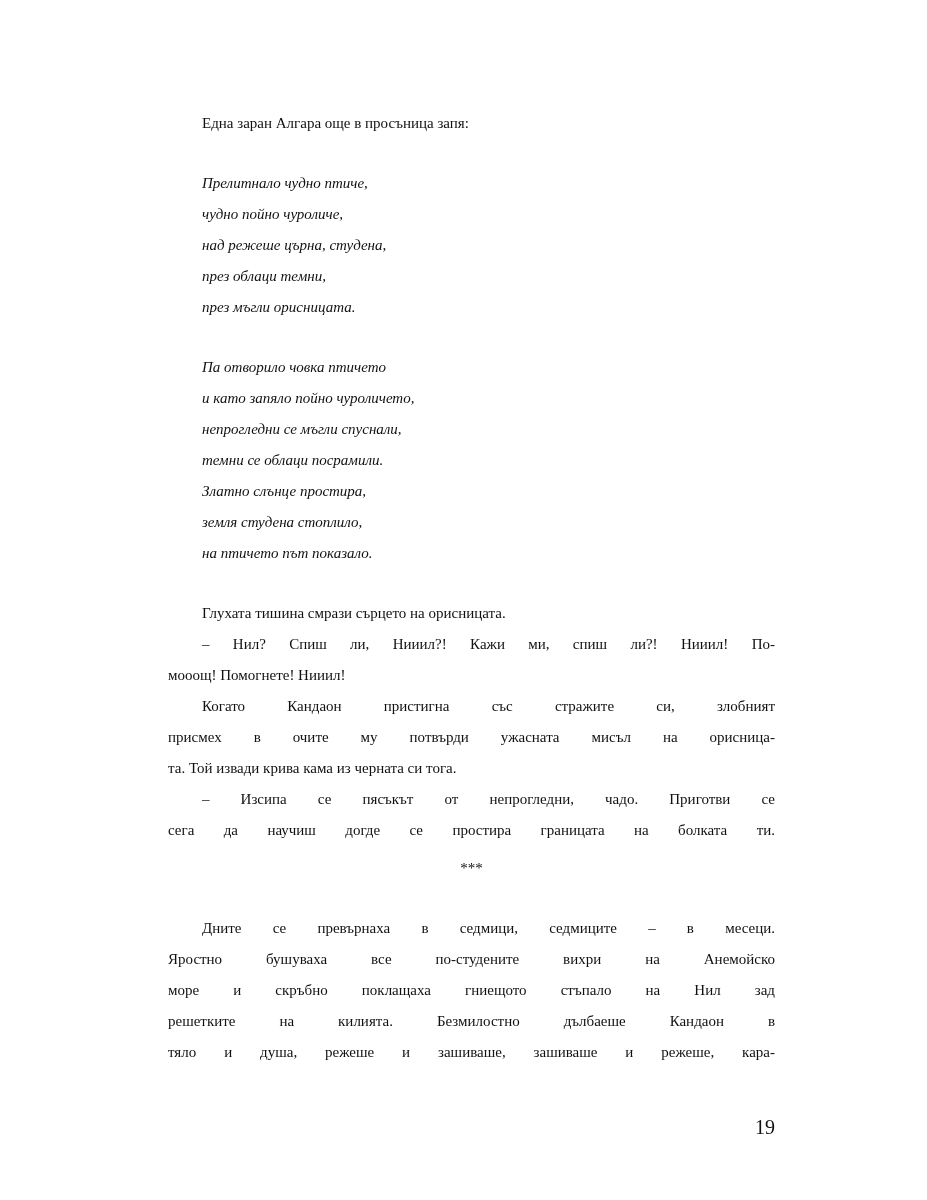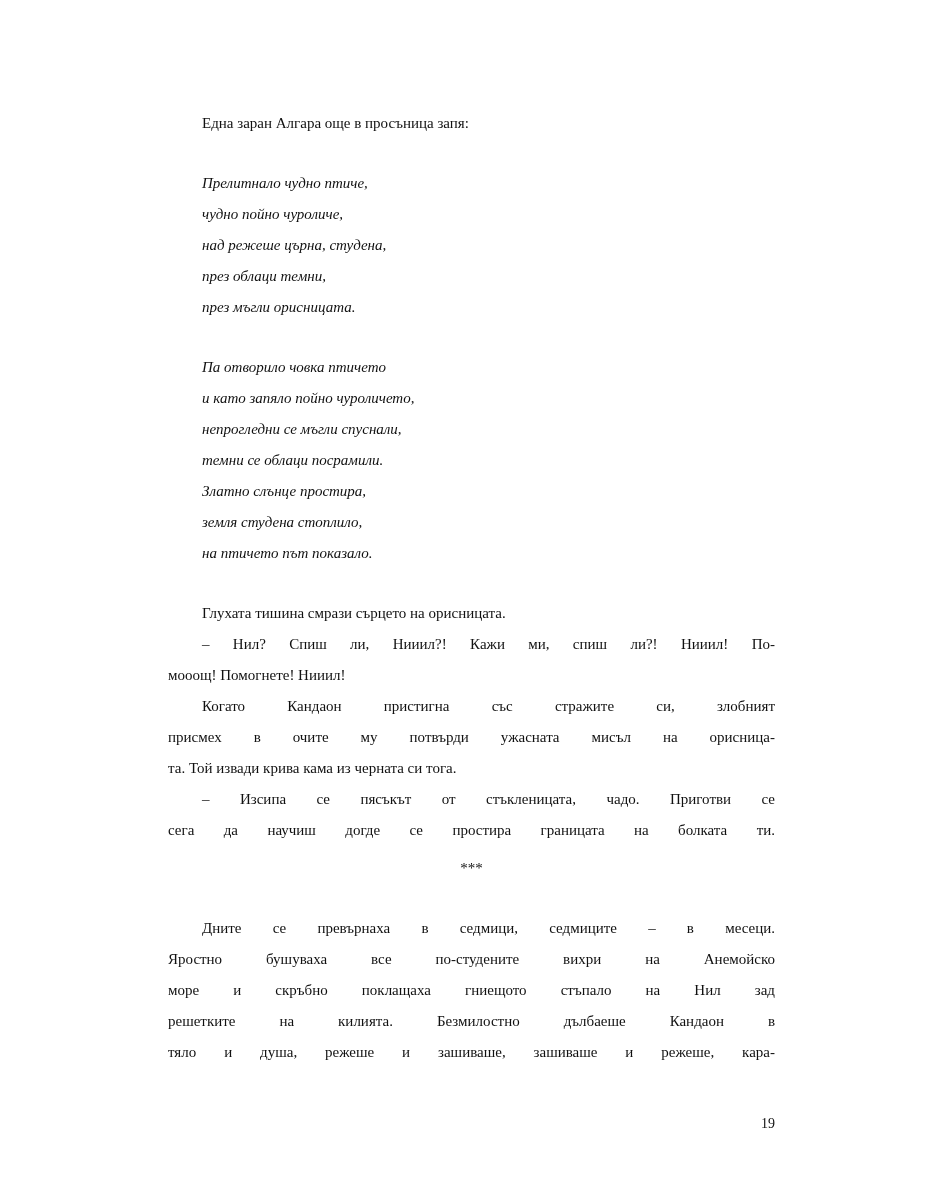--- a/index.html
+++ b/index.html
@@ -6,21 +6,21 @@
     body { width: 927px; height: 1200px; position: relative; overflow: hidden; color: #111111;
       font-family: "Liberation Serif", "DejaVu Serif", serif; }
     .page { position: absolute; left: 168px; top: 108px; width: 607px; }
     .line { font-size: 15px; line-height: 31px; height: 31px; white-space: nowrap; }
     .indent { padding-left: 34px; }
     .just { text-align: justify; text-align-last: justify; }
     .last { text-align: right; text-align-last: left; }
     .poem { padding-left: 34px; font-style: italic; }
     .gap { height: 29px; }
     .stars { text-align: center; font-size: 15px; height: 31px; line-height: 31px; margin-top: 7px; }
-    .folio { position: absolute; right: 152px; top: 1116px; font-size: 14px; }
+    .folio { position: absolute; right: 152px; top: 1116px; font-size: 20px; }
   </style>
 </head>
 <body>
 
 <div class="page">
   <div class="line indent">Една заран Алгара още в просъница запя:</div>
   <div class="gap"></div>
 
   <div class="poem">
     <div class="line">Прелитнало чудно птиче,</div>
@@ -42,21 +42,21 @@
   </div>
   <div class="gap"></div>
 
   <div>
     <div class="line indent last">Глухата тишина смрази сърцето на орисницата.</div>
     <div class="line indent just">– Нил? Спиш ли, Нииил?! Кажи ми, спиш ли?! Нииил! По-</div>
     <div class="line last">мооощ! Помогнете! Нииил!</div>
     <div class="line indent just">Когато Кандаон пристигна със стражите си, злобният</div>
     <div class="line just">присмех в очите му потвърди ужасната мисъл на орисница-</div>
     <div class="line last">та. Той извади крива кама из черната си тога.</div>
-    <div class="line indent just">– Изсипа се пясъкът от стъкленицата, чадо. Приготви се</div>
+    <div class="line indent just">– Изсипа се пясъкът от непрогледни, чадо. Приготви се</div>
     <div class="line just">сега да научиш догде се простира границата на болката ти.</div>
   </div>
 
   <div class="stars">***</div>
   <div class="gap"></div>
 
   <div>
     <div class="line indent just">Дните се превърнаха в седмици, седмиците – в месеци.</div>
     <div class="line just">Яростно бушуваха все по-студените вихри на Анемойско</div>
     <div class="line just">море и скръбно поклащаха гниещото стъпало на Нил зад</div>

